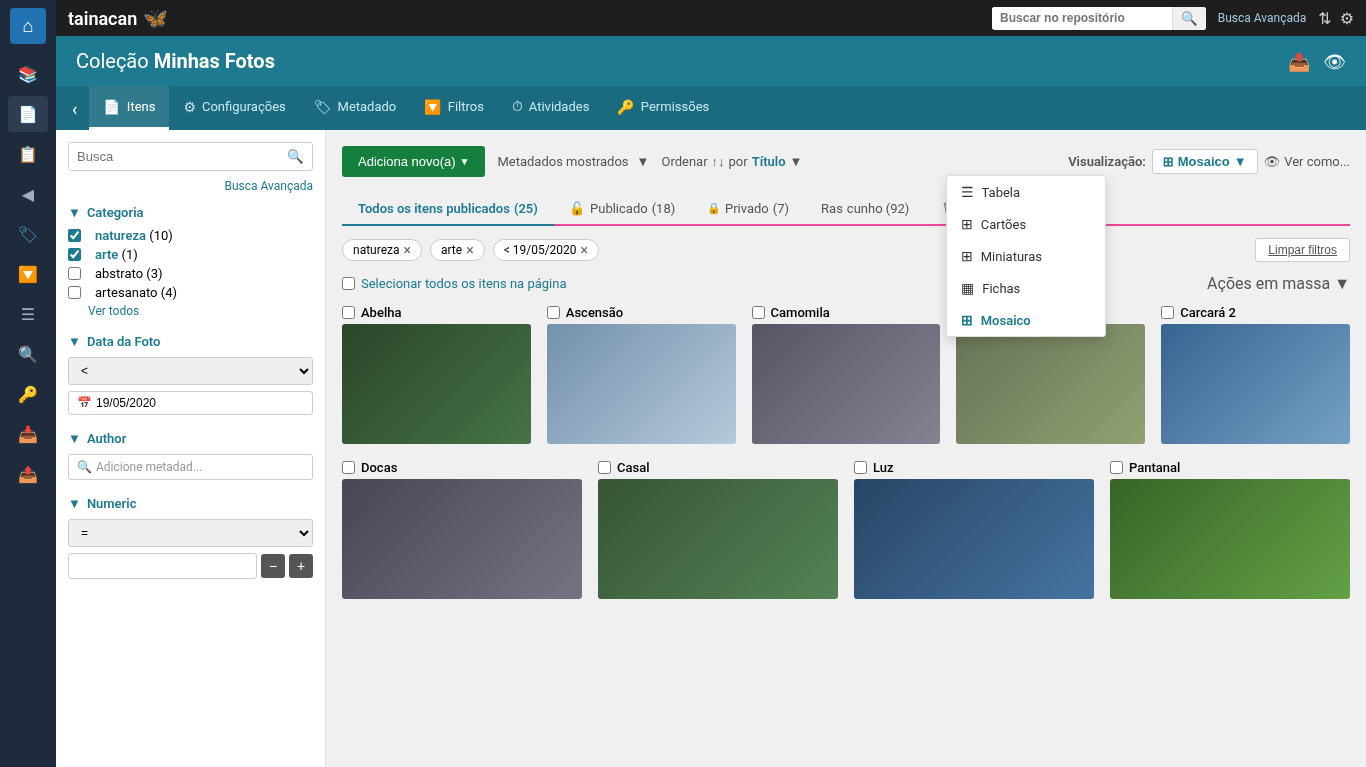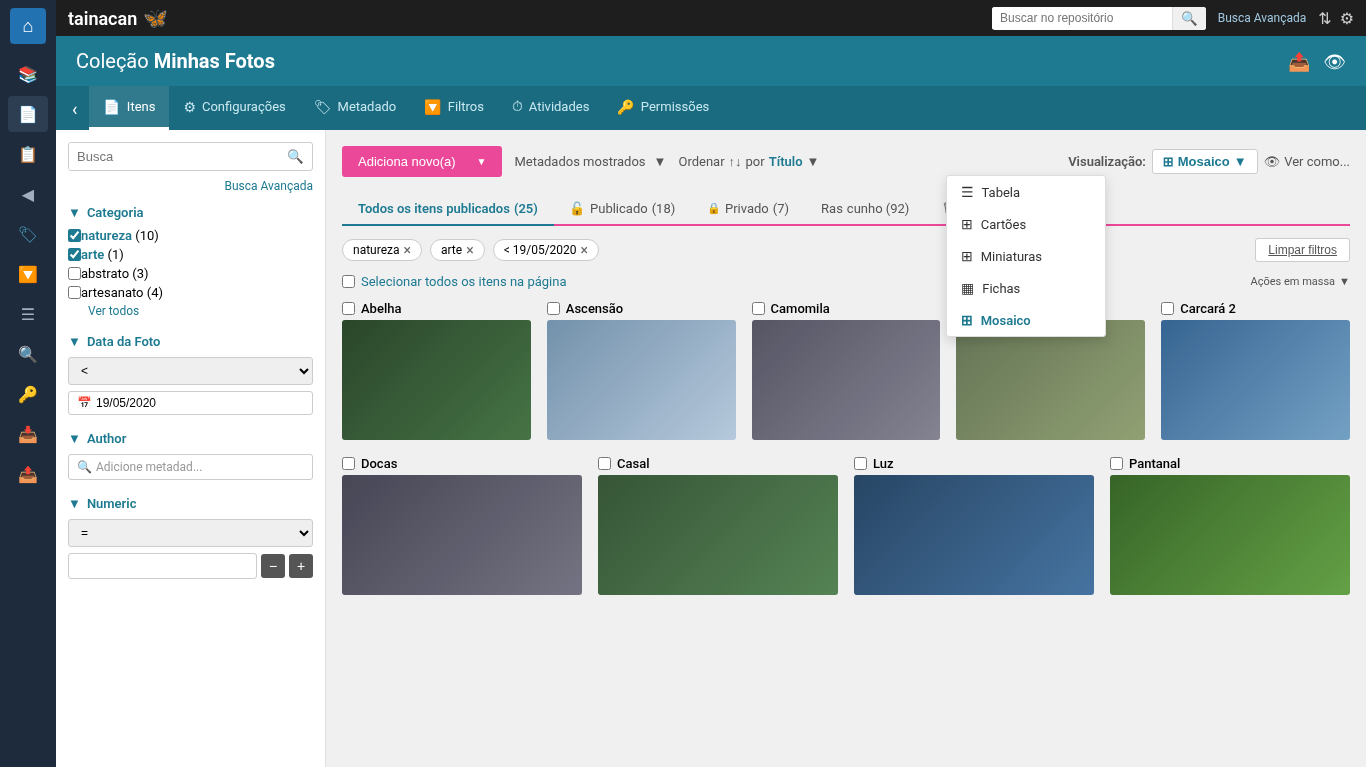--- a/index.html
+++ b/index.html
@@ -15,21 +15,21 @@
     
     .main-wrapper { flex: 1; display: flex; flex-direction: column; overflow: hidden; }
 
     
     .top-nav { background: #1e1e1e; height: 36px; display: flex; align-items: center; justify-content: space-between; padding: 0 12px; flex-shrink: 0; }
     .top-nav-left { display: flex; align-items: center; gap: 12px; }
     .tainacan-logo { display: flex; align-items: center; gap: 6px; color: white; font-size: 18px; font-weight: 600; }
     .tainacan-logo .butterfly { font-size: 20px; }
     .top-nav-right { display: flex; align-items: center; gap: 12px; }
     .search-bar { display: flex; align-items: center; background: #fff; border-radius: 3px; overflow: hidden; }
-    .search-bar input { border: none; outline: none; padding: 4px 8px; font-size: 12px; width: 180px; }
+    .search-bar input { border: none; outline: none; padding: 4px 8px; font-size: 12px; width: 180px; font-weight: bold; }
     .search-bar button { background: #f0f0f1; border: none; padding: 4px 8px; cursor: pointer; border-left: 1px solid #ddd; }
     .busca-avancada-link { color: #a0c8e0; font-size: 12px; cursor: pointer; }
     .top-nav-icons { display: flex; align-items: center; gap: 8px; color: #ccc; }
     .top-nav-icons span { cursor: pointer; font-size: 16px; }
 
     
     .collection-header { background: #1e7a91; height: 50px; display: flex; align-items: center; justify-content: space-between; padding: 0 20px; flex-shrink: 0; }
     .collection-title { color: white; font-size: 20px; }
     .collection-title strong { font-weight: 700; }
     .collection-header-icons { display: flex; gap: 12px; color: white; font-size: 18px; }
@@ -48,21 +48,21 @@
     
     .sidebar { width: 270px; background: white; padding: 12px; overflow-y: auto; flex-shrink: 0; border-right: 1px solid #e0e0e0; }
     .search-box { display: flex; align-items: center; border: 1px solid #ccc; border-radius: 3px; margin-bottom: 8px; overflow: hidden; }
     .search-box input { flex: 1; border: none; outline: none; padding: 6px 8px; font-size: 13px; }
     .search-box button { background: none; border: none; padding: 6px 8px; cursor: pointer; color: #666; }
     .advanced-search-link { color: #1e7a91; font-size: 12px; cursor: pointer; text-align: right; display: block; margin-bottom: 12px; }
 
     .filter-section { margin-bottom: 16px; }
     .filter-header { display: flex; align-items: center; gap: 6px; color: #1e7a91; font-weight: 600; font-size: 13px; margin-bottom: 8px; cursor: pointer; }
 
-    .checkbox-item { display: flex; align-items: center; gap: 0; margin-bottom: 4px; font-size: 13px; }
+    .checkbox-item { display: flex; align-items: center; gap: 14px; margin-bottom: 4px; font-size: 13px; }
     .checkbox-item input[type="checkbox"] { accent-color: #1e7a91; }
     .checkbox-item .tag-blue { color: #1e7a91; font-weight: 600; }
     .ver-todos { color: #1e7a91; font-size: 12px; cursor: pointer; margin-top: 4px; padding-left: 20px; }
 
     .date-filter { margin-top: 8px; }
     .date-select { width: 100%; border: 1px solid #ccc; border-radius: 3px; padding: 5px 8px; font-size: 12px; margin-bottom: 6px; }
     .date-input-row { display: flex; align-items: center; gap: 4px; border: 1px solid #ccc; border-radius: 3px; padding: 4px 8px; }
     .date-input-row .cal-icon { color: #666; font-size: 12px; }
     .date-input-row input { border: none; outline: none; font-size: 12px; flex: 1; }
     .author-input { display: flex; align-items: center; gap: 4px; border: 1px solid #ccc; border-radius: 3px; padding: 5px 8px; color: #999; font-size: 12px; cursor: pointer; }
@@ -70,21 +70,21 @@
     .numeric-filter { margin-top: 8px; }
     .numeric-select { width: 100%; border: 1px solid #ccc; border-radius: 3px; padding: 5px 8px; font-size: 12px; margin-bottom: 6px; }
     .numeric-input-row { display: flex; align-items: center; gap: 4px; }
     .numeric-input-row input { flex: 1; border: 1px solid #ccc; border-radius: 3px; padding: 5px 8px; font-size: 12px; }
     .numeric-btn { background: #555; color: white; border: none; width: 24px; height: 24px; border-radius: 3px; cursor: pointer; font-size: 14px; display: flex; align-items: center; justify-content: center; }
 
     
     .main-content { flex: 1; overflow-y: auto; padding: 16px; }
 
     .toolbar { display: flex; align-items: center; gap: 12px; margin-bottom: 16px; flex-wrap: wrap; }
-    .btn-add { background: #ec4899; color: white; border: none; border-radius: 3px; padding: 8px 16px; cursor: pointer; font-size: 13px; display: flex; align-items: center; gap: 21px; }
+    .btn-add { background: #15803d; color: white; border: none; border-radius: 3px; padding: 8px 16px; cursor: pointer; font-size: 13px; display: flex; align-items: center; gap: 4px; }
     .btn-add .dropdown-arrow { font-size: 10px; }
     .toolbar-meta { color: #555; font-size: 13px; cursor: pointer; display: flex; align-items: center; gap: 8px; }
     .toolbar-order { display: flex; align-items: center; gap: 4px; font-size: 13px; color: #555; }
     .toolbar-order .order-value { color: #1e7a91; font-weight: 600; }
     .toolbar-viz { display: flex; align-items: center; gap: 6px; font-size: 13px; color: #555; margin-left: auto; }
     .toolbar-viz .viz-label { font-weight: 600; }
     .viz-btn { display: flex; align-items: center; gap: 4px; background: white; border: 1px solid #ccc; border-radius: 3px; padding: 4px 10px; cursor: pointer; font-size: 13px; color: #1e7a91; font-weight: 600; }
     .ver-como { display: flex; align-items: center; gap: 4px; color: #555; cursor: pointer; font-size: 13px; }
 
     
@@ -96,21 +96,21 @@
     
     .active-filters { display: flex; align-items: center; gap: 8px; margin-bottom: 12px; flex-wrap: wrap; }
     .filter-tag { display: flex; align-items: center; gap: 4px; background: white; border: 1px solid #ccc; border-radius: 16px; padding: 3px 10px; font-size: 12px; }
     .filter-tag .remove { cursor: pointer; color: #666; font-size: 14px; line-height: 1; }
     .btn-clear { background: white; border: 1px solid #ccc; border-radius: 3px; padding: 4px 12px; cursor: pointer; font-size: 12px; color: #555; margin-left: auto; text-decoration: underline; }
 
     
     .select-all-row { display: flex; align-items: center; gap: 6px; margin-bottom: 12px; }
     .select-all-row input[type="checkbox"] { accent-color: #1e7a91; }
     .select-all-row label { font-size: 13px; color: #1e7a91; cursor: pointer; }
-    .acoes-massa { margin-left: auto; color: #555; font-size: 11px; cursor: pointer; display: flex; align-items: center; gap: 4px; }
+    .acoes-massa { margin-left: auto; color: #555; font-size: 16px; cursor: pointer; display: flex; align-items: center; gap: 4px; }
 
     
     .mosaic-grid { display: flex; flex-direction: column; gap: 16px; }
     .mosaic-row { display: flex; gap: 16px; }
     .mosaic-item { flex: 1; min-width: 0; }
     .mosaic-item-header { display: flex; align-items: center; gap: 6px; margin-bottom: 4px; font-size: 13px; font-weight: 500; }
     .mosaic-item-header input[type="checkbox"] { accent-color: #1e7a91; }
     .viz-dropdown { position: absolute; background: white; border: 1px solid #ddd; border-radius: 3px; box-shadow: 0 4px 12px rgba(0,0,0,0.15); z-index: 100; width: 160px; top: 175px; right: 260px; }
     .viz-dropdown-item { display: flex; align-items: center; gap: 8px; padding: 8px 14px; cursor: pointer; font-size: 13px; color: #333; }
     .viz-dropdown-item.active { color: #1e7a91; font-weight: 600; }

